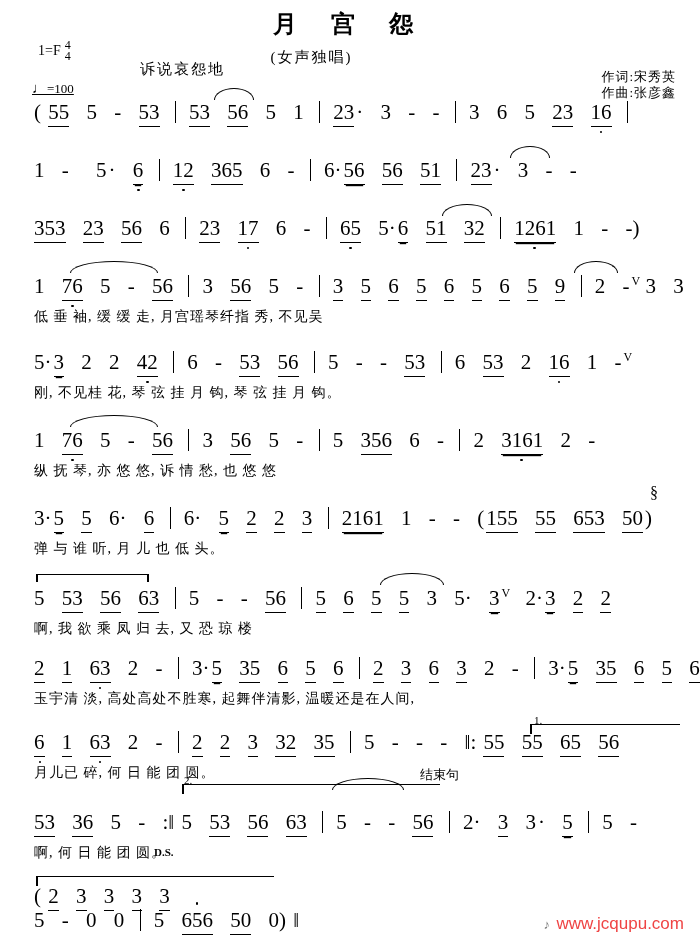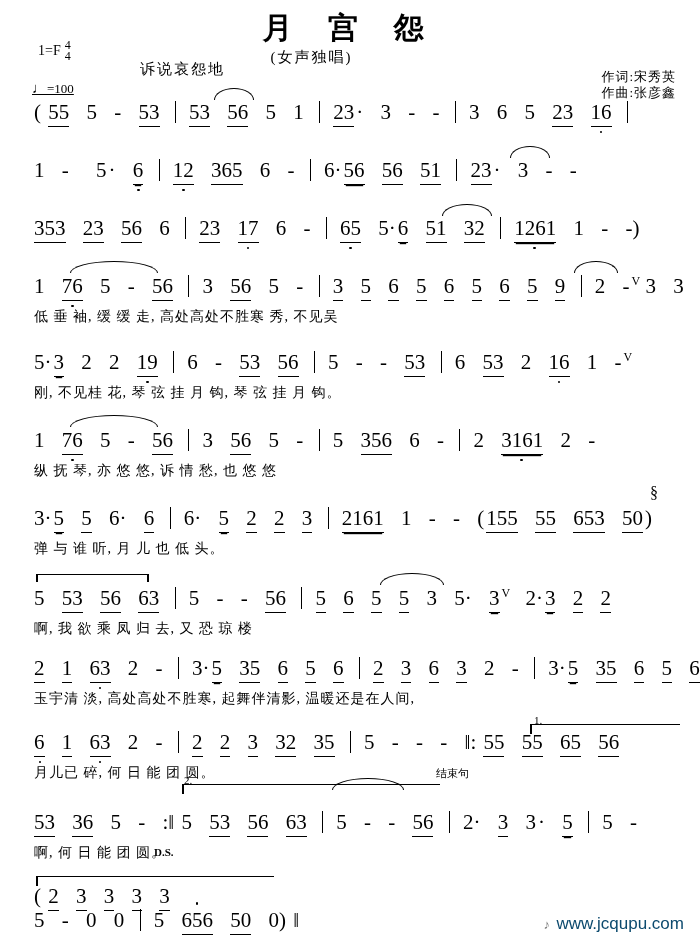--- a/index.html
+++ b/index.html
@@ -11,21 +11,21 @@
     position:relative;
     overflow:hidden;
   }
   .sheet{position:relative;width:700px;height:944px;}
 
   
   .title{
     position:absolute;top:8px;left:0;width:700px;
     text-align:center;
     font-family:"Liberation Serif", serif;
-    font-size:30px;font-weight:bold;letter-spacing:14px;
+    font-size:24px;font-weight:bold;letter-spacing:14px;
   }
   .subtitle{
     position:absolute;top:48px;left:0;width:623px;
     text-align:center;font-size:15px;letter-spacing:2px;
   }
   .keysig{
     position:absolute;left:38px;top:40px;
     font-size:14px;font-family:"Liberation Serif",serif;
   }
   .keysig .frac{
@@ -81,29 +81,29 @@
   .slur{
     position:absolute;border:1.3px solid #000;border-bottom:none;
     border-radius:50%/100% 100% 0 0;height:11px;
   }
   .vbrack{position:absolute;font-size:11px;}
   .hline{position:absolute;height:1.2px;background:#000;}
   .vline{position:absolute;width:1.5px;background:#000;}
   .small{font-size:12px;}
   .watermark{
     position:absolute;right:16px;bottom:10px;
-    font-size:17px;color:#0c4a6e;font-family:"Liberation Sans",sans-serif;
+    font-size:17px;color:#ef4444;font-family:"Liberation Sans",sans-serif;
   }
   .wm-icon{
     position:absolute;right:150px;bottom:12px;
     font-size:13px;color:#7b7b7b;font-family:"Liberation Sans",sans-serif;
   }
   .seg{position:absolute;font-size:16px;}
   .ds{position:absolute;font-size:11px;font-weight:bold;font-family:"Liberation Serif",serif;}
-  .endlabel{position:absolute;font-size:11px;margin-left:16px;}
+  .endlabel{position:absolute;font-size:13px;}
 </style>
 </head>
 <body>
 
 <div class="sheet">
 
   <div class="title">月 宫 怨</div>
   <div class="subtitle">(女声独唱)</div>
 
   <div class="keysig">
@@ -217,31 +217,31 @@
       <span class="sp"></span><span class="n ul1">6</span>
       <span class="sp"></span><span class="n ul1">5</span>
       <span class="sp"></span><span class="n ul1">9</span>
       <span class="bar"></span>
       <span class="n">2</span>
       <span class="sp"></span><span class="n">-</span><sup class="small">V</sup>
       <span class="n">3</span>
       <span class="sp"></span><span class="n">3</span>
       <span class="sp"></span>
     </div>
-    <div class="lyr" style="top:34px;">低 垂 袖,  缓 缓 走,  高处高处不胜寒 秀, 不见吴</div>
+    <div class="lyr" style="top:34px;">低 垂 袖,  缓 缓 走,  月宫瑶琴纤指 秀, 不见吴</div>
     <div class="slur" style="left:70px;top:-13px;width:86px;"></div>
     <div class="slur" style="left:574px;top:-13px;width:42px;"></div>
   </div>
 
   <div class="row" style="top:350px;">
     <div class="notes">
       <span class="n">5·</span><span class="n ul2">3</span>
       <span class="sp"></span><span class="n">2</span>
       <span class="sp"></span><span class="n">2</span>
-      <span class="sp"></span><span class="n ul1 dotlow">19</span>
+      <span class="sp"></span><span class="n ul1 dotlow">42</span>
       <span class="bar"></span>
       <span class="n">6</span>
       <span class="sp"></span><span class="n">-</span>
       <span class="sp"></span><span class="n ul1">53</span>
       <span class="sp"></span><span class="n ul1">56</span>
       <span class="bar"></span>
       <span class="n">5</span>
       <span class="sp"></span><span class="n">-</span>
       <span class="sp"></span><span class="n">-</span>
       <span class="sp"></span><span class="n ul1">53</span>

